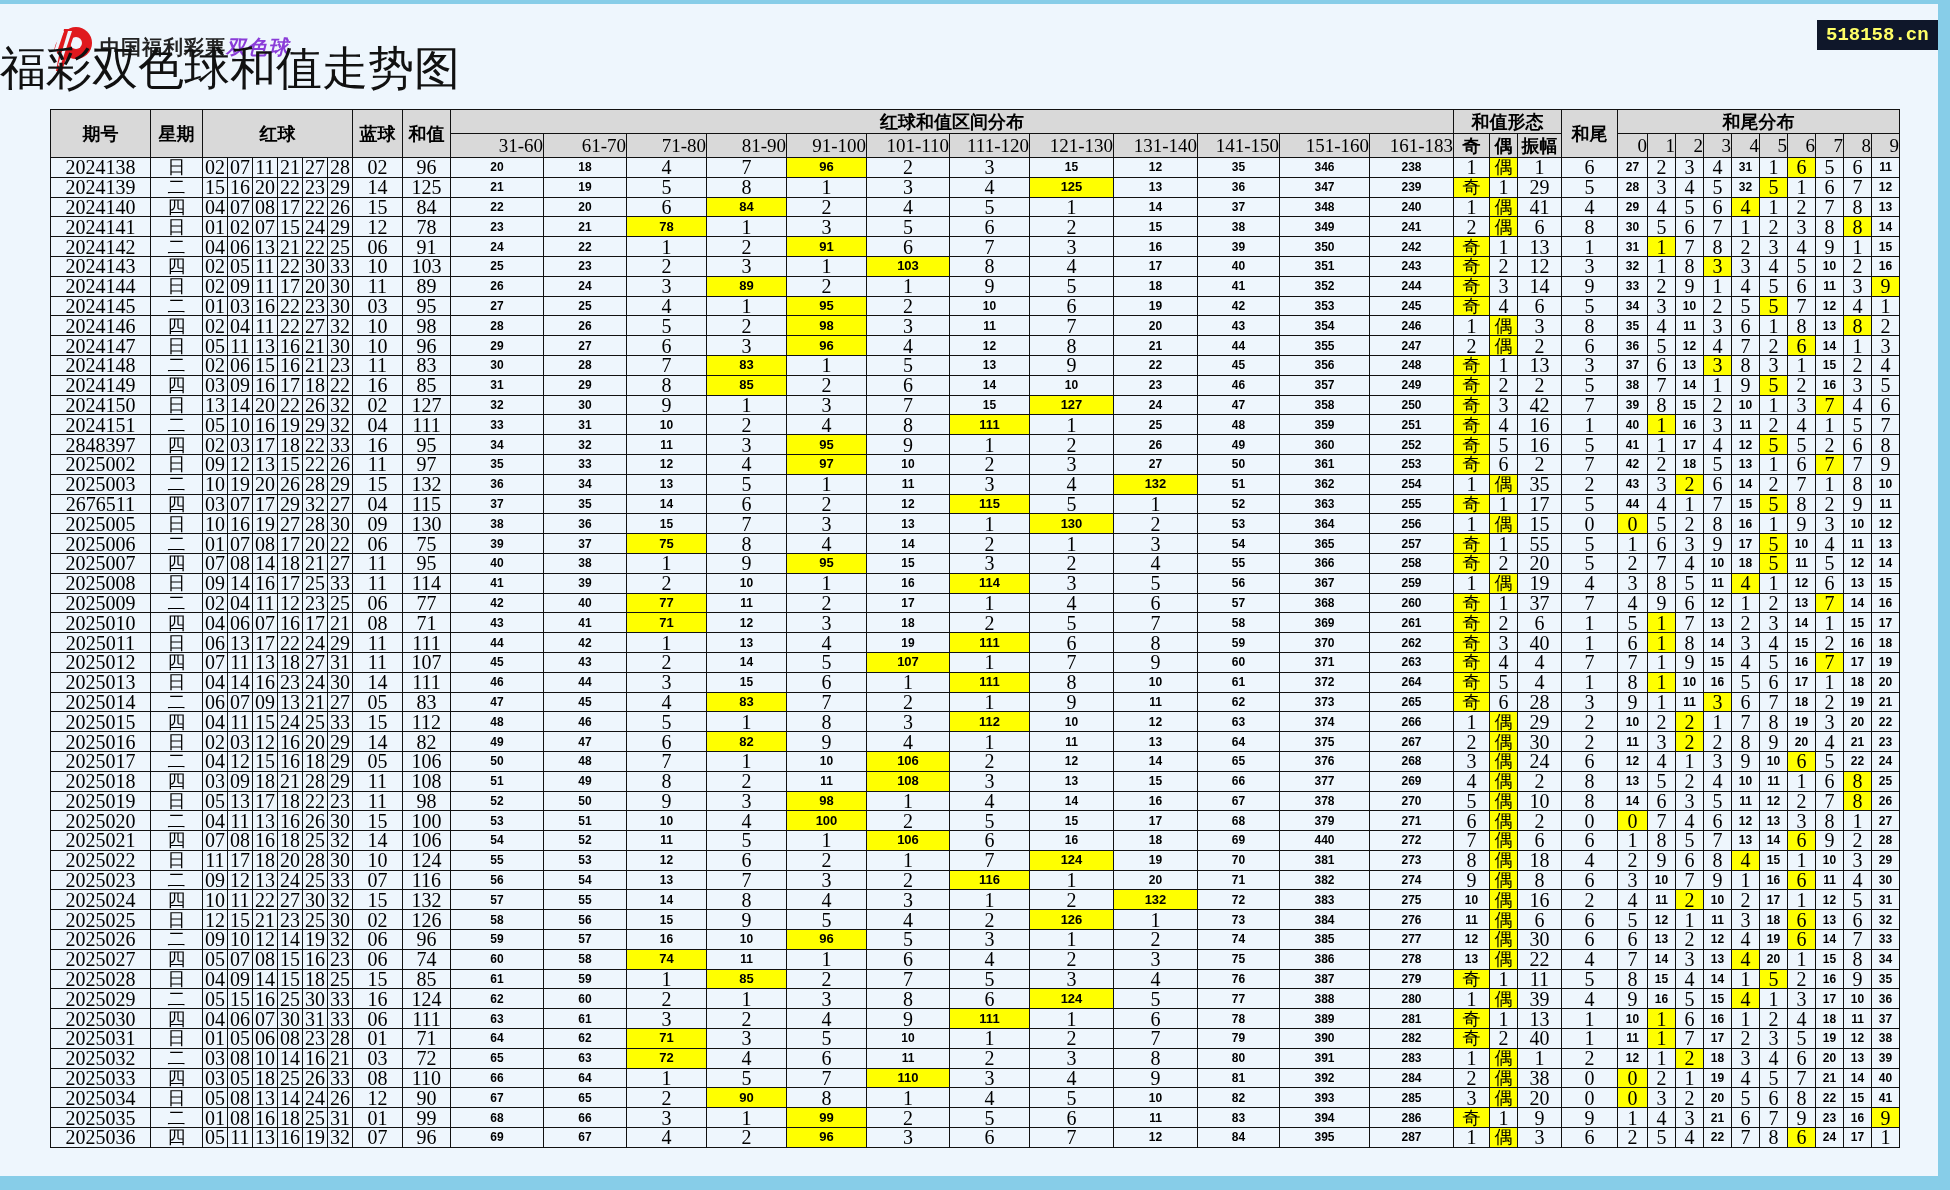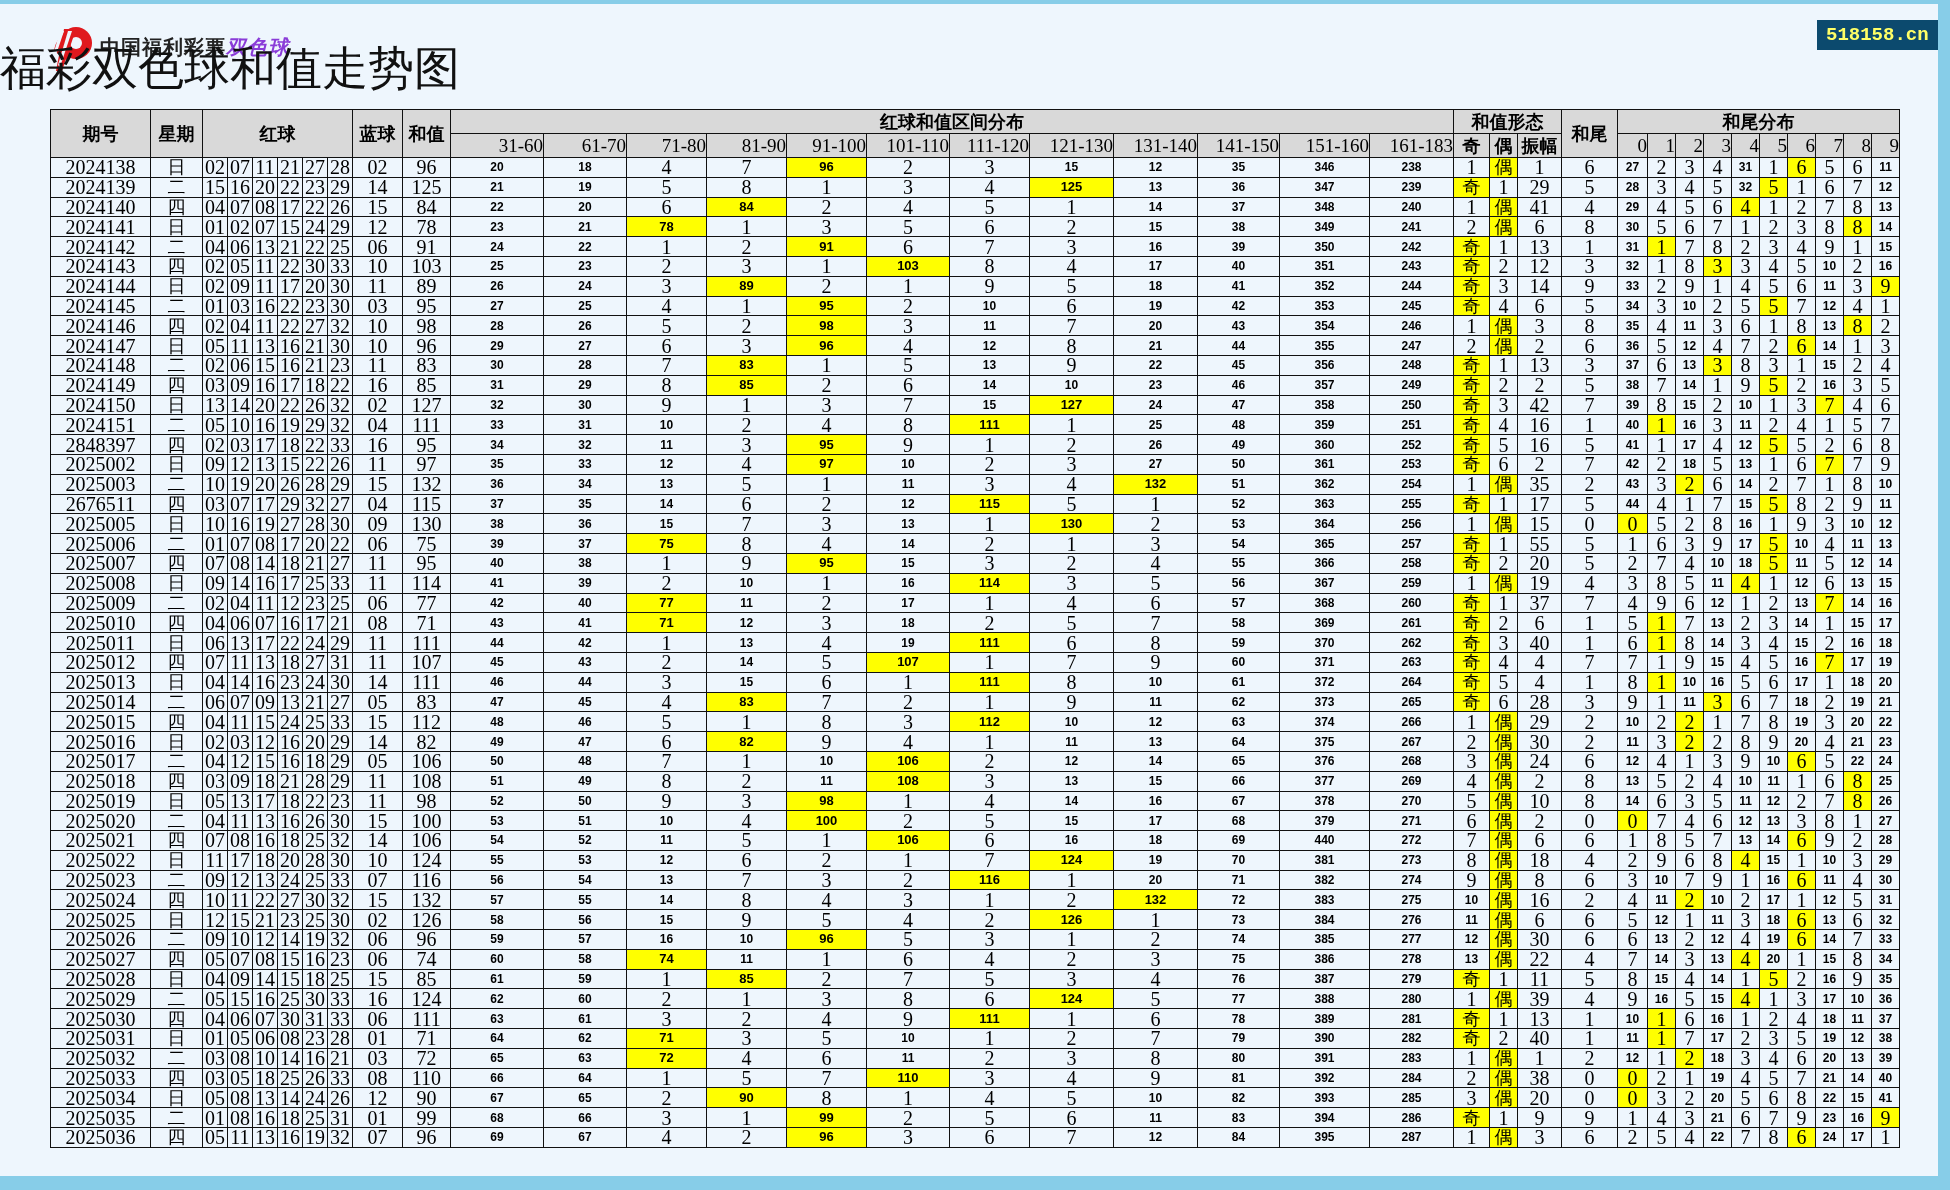--- a/index.html
+++ b/index.html
@@ -3,21 +3,21 @@
 <meta charset="utf-8">
 <style>
   html,body{margin:0;padding:0;}
   body{width:1950px;height:1190px;background:#87cde8;font-family:"Liberation Serif","DejaVu Serif",serif;overflow:hidden;}
   .frame{position:absolute;left:0;top:4px;width:1938px;height:1172px;background:#eef6fd;}
   .logo{position:absolute;left:46px;top:22px;height:50px;display:flex;align-items:center;}
   .logo-mark{width:52px;height:52px;position:relative;}
   .logo-text{font-family:Liberation Sans, sans-serif;font-weight:bold;font-size:20px;color:#222;letter-spacing:1px;margin-left:2px;}
   .logo-text .ssq{color:#8a3cd8;font-style:italic;}
   .title{position:absolute;left:0;width:1950px;top:38px;text-align:left;font-size:46px;font-family:"DejaVu Serif",serif;color:#111;}
-  .site{position:absolute;left:1817px;top:20px;background:#0c4a6e;color:#ffff66;font-family:"Liberation Mono","DejaVu Sans Mono",monospace;font-size:19px;font-weight:bold;padding:4px 9px;}
+  .site{position:absolute;left:1817px;top:20px;background:#0f172a;color:#ffff66;font-family:"Liberation Mono","DejaVu Sans Mono",monospace;font-size:19px;font-weight:bold;padding:4px 9px;}
   table{position:absolute;left:50px;top:109px;border-collapse:collapse;table-layout:fixed;}
   td,th{border:1px solid #111;padding:0;text-align:center;height:18.8px;line-height:18px;font-weight:normal;overflow:hidden;white-space:nowrap;}
   thead th{background:#d9d9d9;font-family:"DejaVu Sans",sans-serif;font-size:18px;font-weight:bold;height:23px;line-height:23px;}
   thead th.n{font-family:"Liberation Serif",serif;font-size:19px;font-weight:normal;text-align:right;}
   tbody td{font-size:20px;}
   td.sm{font-size:12px;font-weight:bold;font-family:"Liberation Sans",sans-serif;}
   td.hit{background:#ffff00;}
   td.hitsm{background:#ffff00;font-size:13px;font-weight:bold;font-family:"Liberation Sans",sans-serif;}
   td.ball{border-left:1px solid #111;}
   td.cn{font-family:"DejaVu Sans",sans-serif;font-size:18px;}

